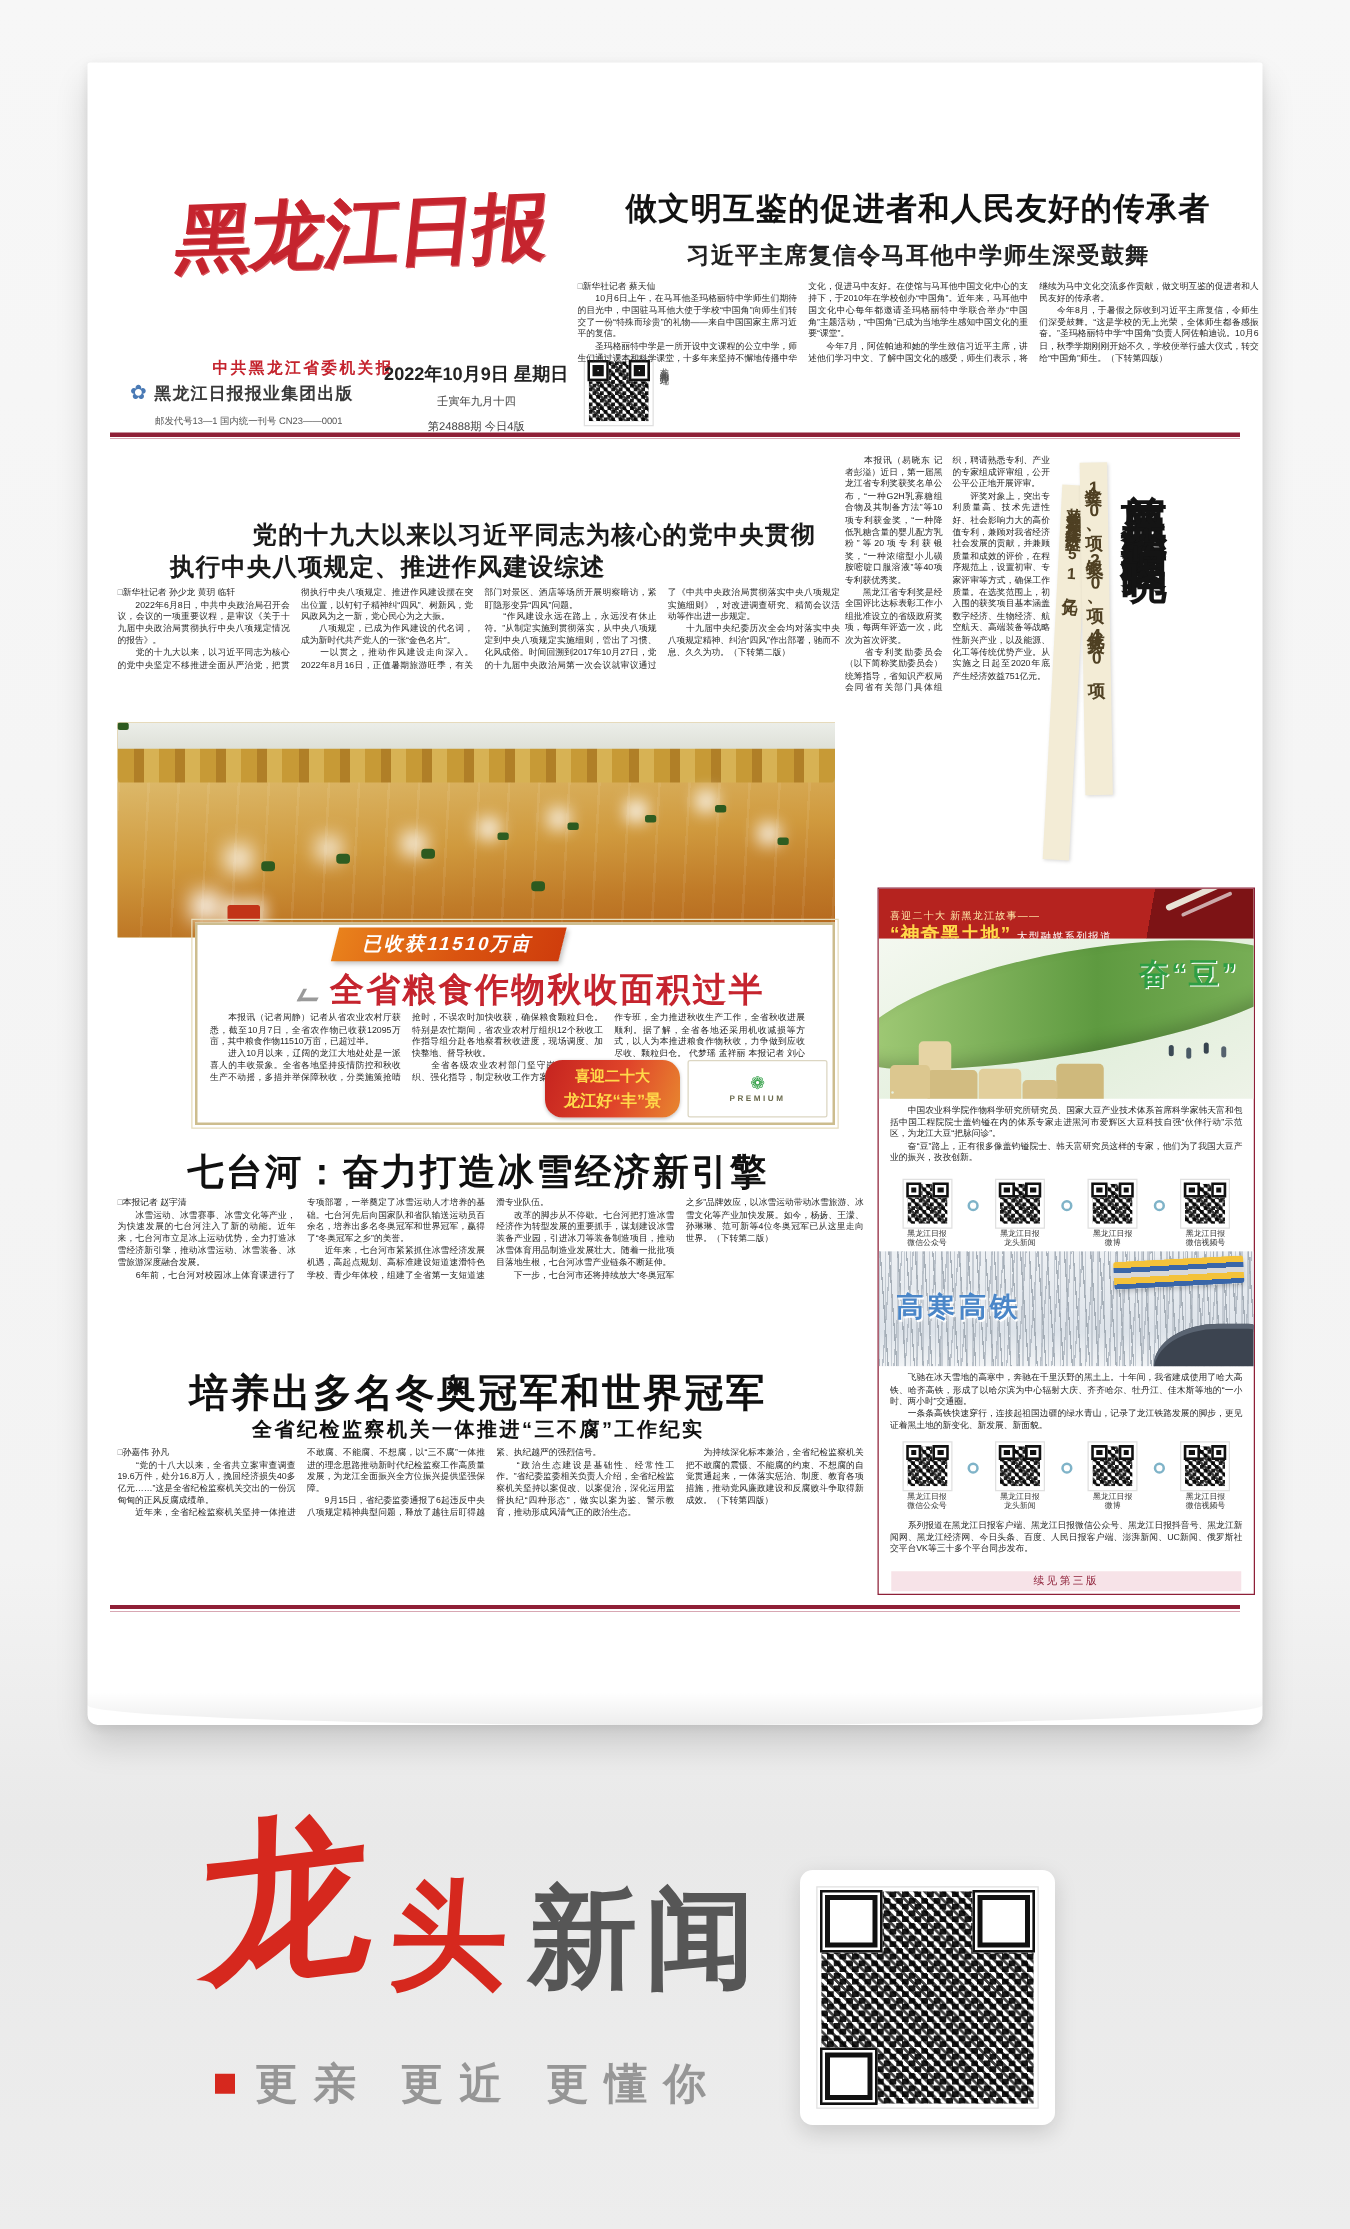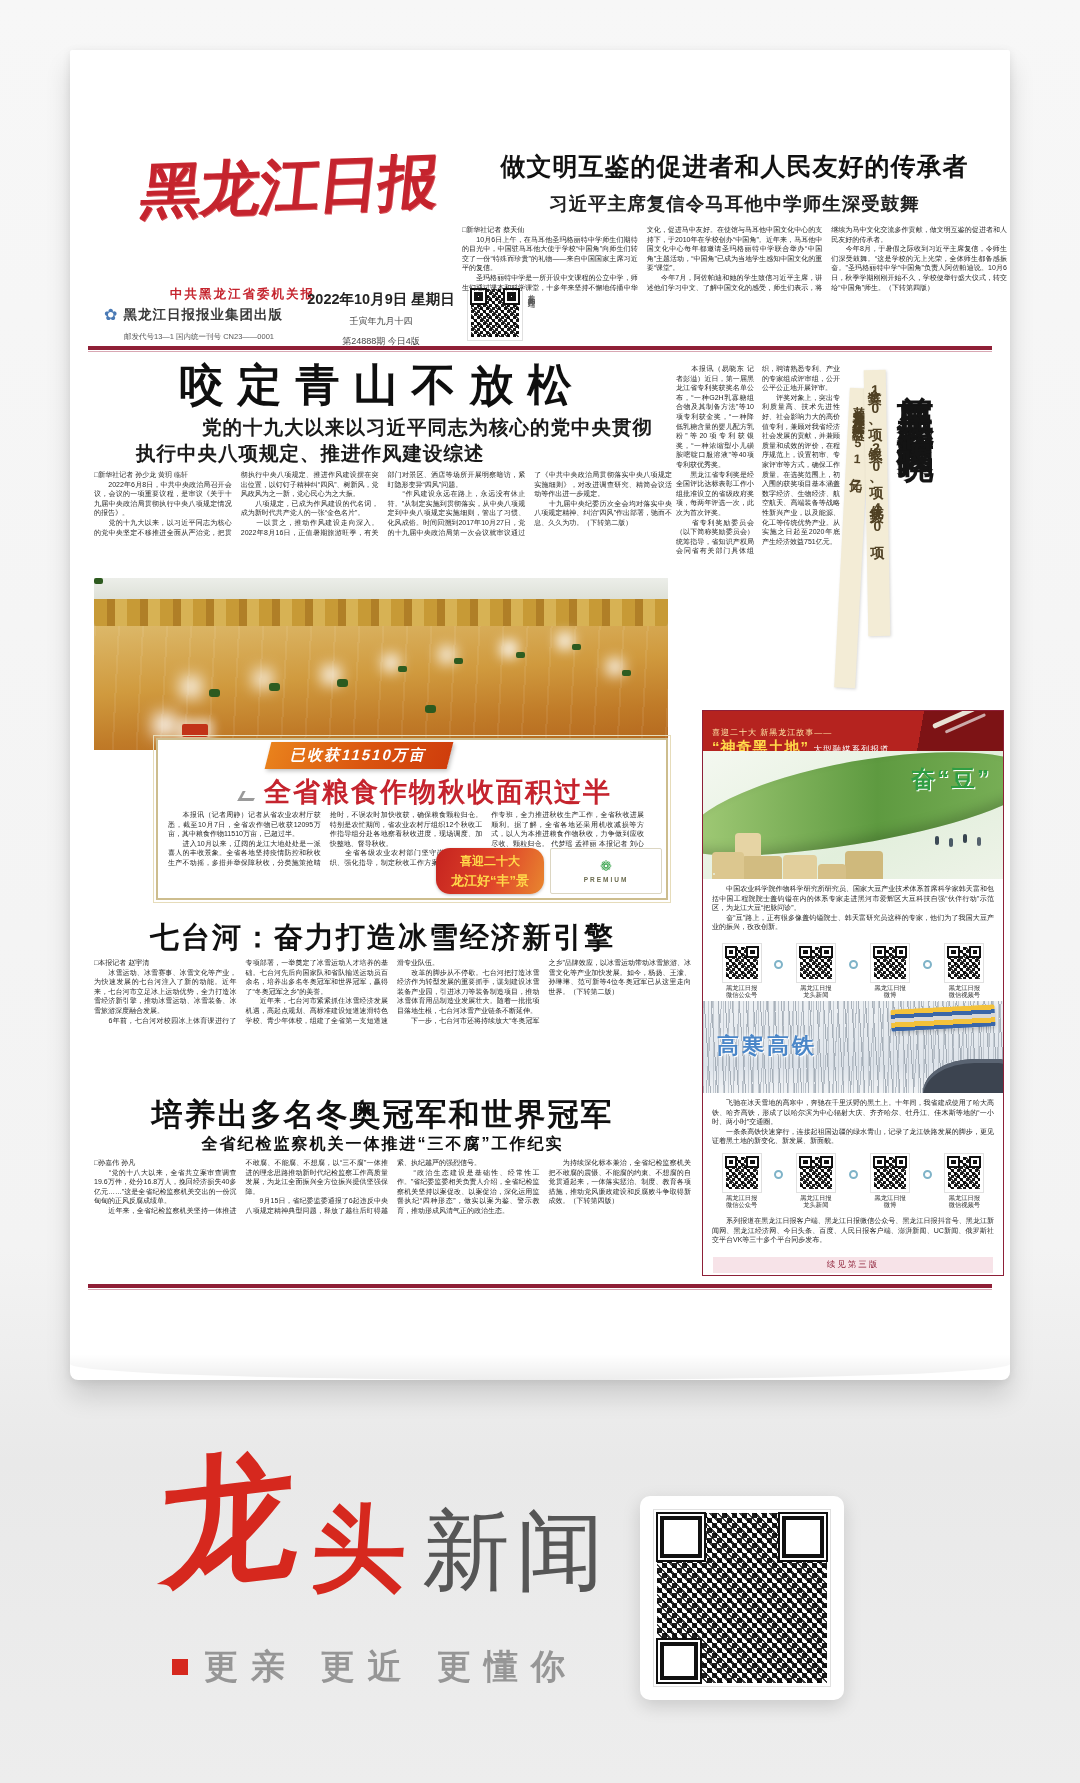--- a/index.html
+++ b/index.html
@@ -143,21 +143,21 @@
         transform:rotate(-3deg);box-shadow:0 2px 4px rgba(0,0,0,.2);}
   .train-nose{position:absolute;right:-6px;bottom:-8px;width:86px;height:42px;background:#3c4450;
         border-radius:60% 12% 4% 4%/80% 20% 4% 4%;box-shadow:inset 0 4px 0 #5a6472;}
   .train-title{position:absolute;left:14px;top:30px;font-size:22px;font-weight:900;color:#4a86c8;
         letter-spacing:3px;text-shadow:0 0 5px #fff,1px 1px 0 #fff;}
   .continued-strip{margin:4px 10px 8px;height:16px;flex:0 0 16px;background:#f7e3e8;color:#8e2038;
         display:flex;align-items:center;justify-content:center;font-size:8.5px;letter-spacing:2px;}
 
   
   .brand-char{color:#d6281e;font-weight:900;}
-  .brand-rest{color:#565656;font-weight:400;letter-spacing:6px;}
+  .brand-rest{color:#565656;font-weight:700;letter-spacing:6px;}
   .tagline-row{display:flex;align-items:center;gap:16px;}
   .tag-square{width:16px;height:16px;background:#d6281e;}
   .tagline{font-size:34px;font-weight:700;color:#969696;letter-spacing:13px;}
   .footer-qr-card{background:#fff;border-radius:10px;box-shadow:0 6px 18px rgba(0,0,0,.15);
         display:flex;align-items:center;justify-content:center;}
 </style>
 </head>
 <body>
 
 <div class="screen">
@@ -186,21 +186,20 @@
         <div class="body-text cols3">□新华社记者 蔡天仙
 　　10月6日上午，在马耳他圣玛格丽特中学师生们期待的目光中，中国驻马耳他大使于学校“中国角”向师生们转交了一份“特殊而珍贵”的礼物——来自中国国家主席习近平的复信。
 　　圣玛格丽特中学是一所开设中文课程的公立中学，师生们通过课本和科学课堂，十多年来坚持不懈地传播中华文化，促进马中友好。在使馆与马耳他中国文化中心的支持下，于2010年在学校创办“中国角”。近年来，马耳他中国文化中心每年都邀请圣玛格丽特中学联合举办“中国角”主题活动，“中国角”已成为当地学生感知中国文化的重要“课堂”。
 　　今年7月，阿佐帕迪和她的学生致信习近平主席，讲述他们学习中文、了解中国文化的感受，师生们表示，将继续为马中文化交流多作贡献，做文明互鉴的促进者和人民友好的传承者。
 　　今年8月，于暑假之际收到习近平主席复信，令师生们深受鼓舞。“这是学校的无上光荣，全体师生都备感振奋。”圣玛格丽特中学“中国角”负责人阿佐帕迪说。10月6日，秋季学期刚刚开始不久，学校便举行盛大仪式，转交给“中国角”师生。（下转第四版）</div>
       </div>
     </div>
 
     <div class="abs maroon-rule" style="left:18px;top:296px;width:904px;"></div>
 
-    <div class="abs h-lead" style="left:30px;top:306px;width:565px;">咬定青山不放松</div>
     <div class="abs h-lead-sub" style="left:30px;top:364px;width:565px;padding-left:102px;">党的十九大以来以习近平同志为核心的党中央贯彻</div>
     <div class="abs h-lead-sub" style="left:30px;top:390px;width:565px;padding-left:36px;">执行中央八项规定、推进作风建设综述</div>
     <div class="abs" style="left:24px;top:420px;width:578px;height:102px;">
       <div class="body-text cols4">□新华社记者 孙少龙 黄玥 临轩
 　　2022年6月8日，中共中央政治局召开会议，会议的一项重要议程，是审议《关于十九届中央政治局贯彻执行中央八项规定情况的报告》。
 　　党的十九大以来，以习近平同志为核心的党中央坚定不移推进全面从严治党，把贯彻执行中央八项规定、推进作风建设摆在突出位置，以钉钉子精神纠“四风”、树新风，党风政风为之一新，党心民心为之大振。
 　　八项规定，已成为作风建设的代名词，成为新时代共产党人的一张“金色名片”。
 　　一以贯之，推动作风建设走向深入。2022年8月16日，正值暑期旅游旺季，有关部门对景区、酒店等场所开展明察暗访，紧盯隐形变异“四风”问题。
 　　“作风建设永远在路上，永远没有休止符。”从制定实施到贯彻落实，从中央八项规定到中央八项规定实施细则，管出了习惯、化风成俗。时间回溯到2017年10月27日，党的十九届中央政治局第一次会议就审议通过了《中共中央政治局贯彻落实中央八项规定实施细则》，对改进调查研究、精简会议活动等作出进一步规定。
 　　十九届中央纪委历次全会均对落实中央八项规定精神、纠治“四风”作出部署，驰而不息、久久为功。（下转第二版）</div>

